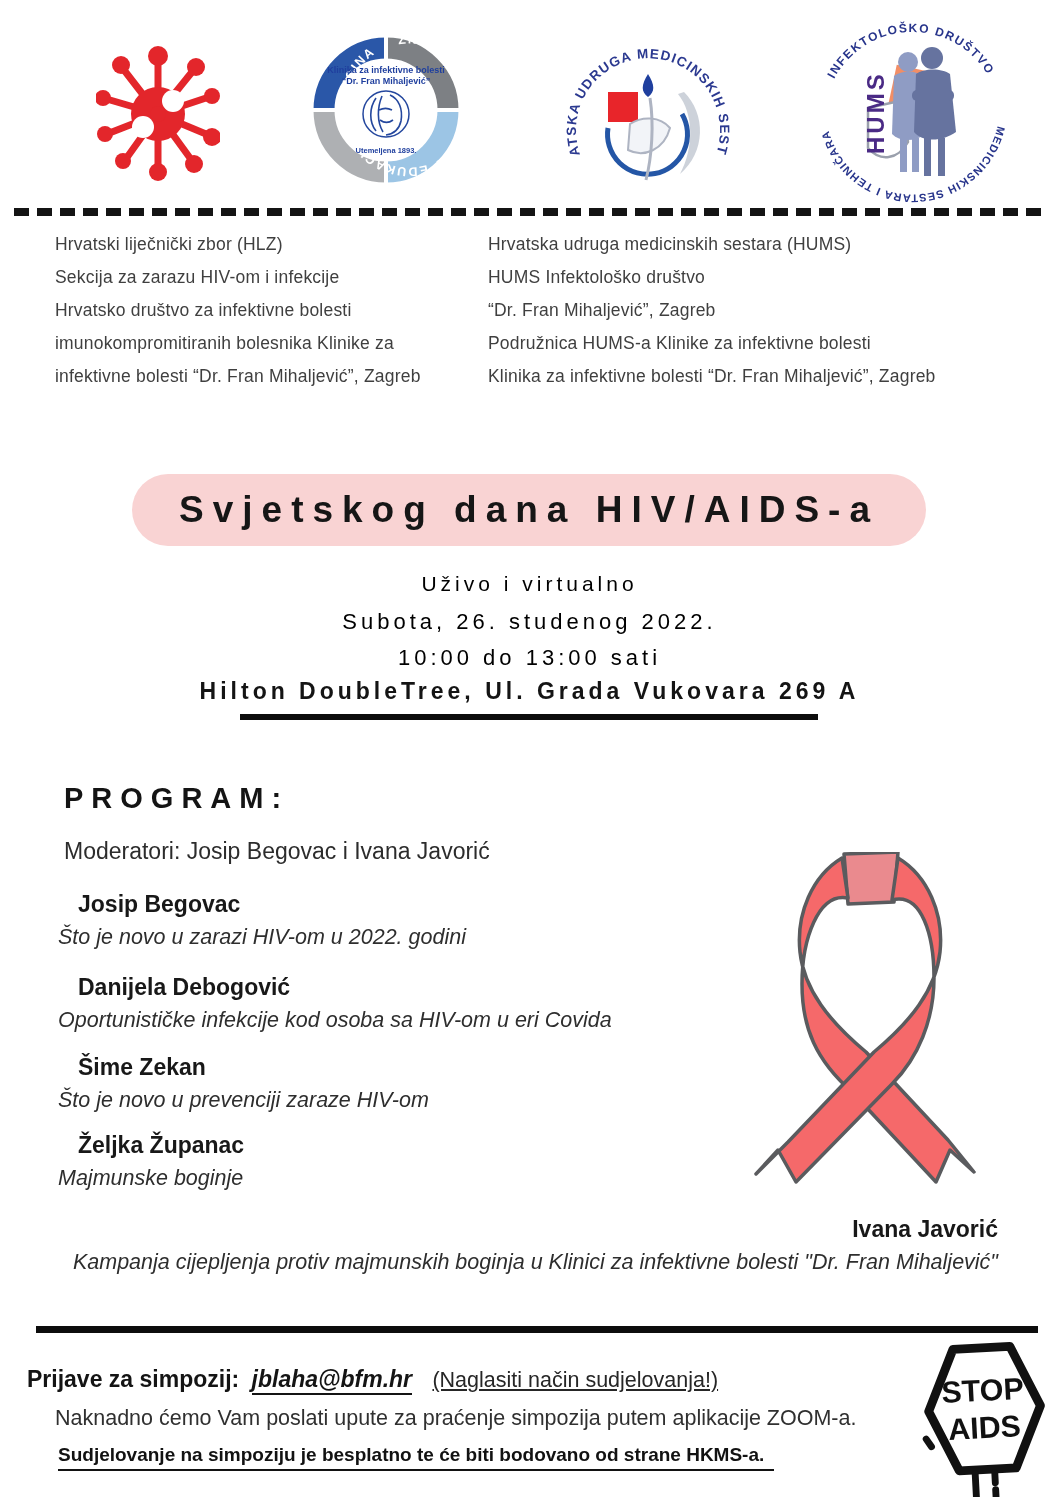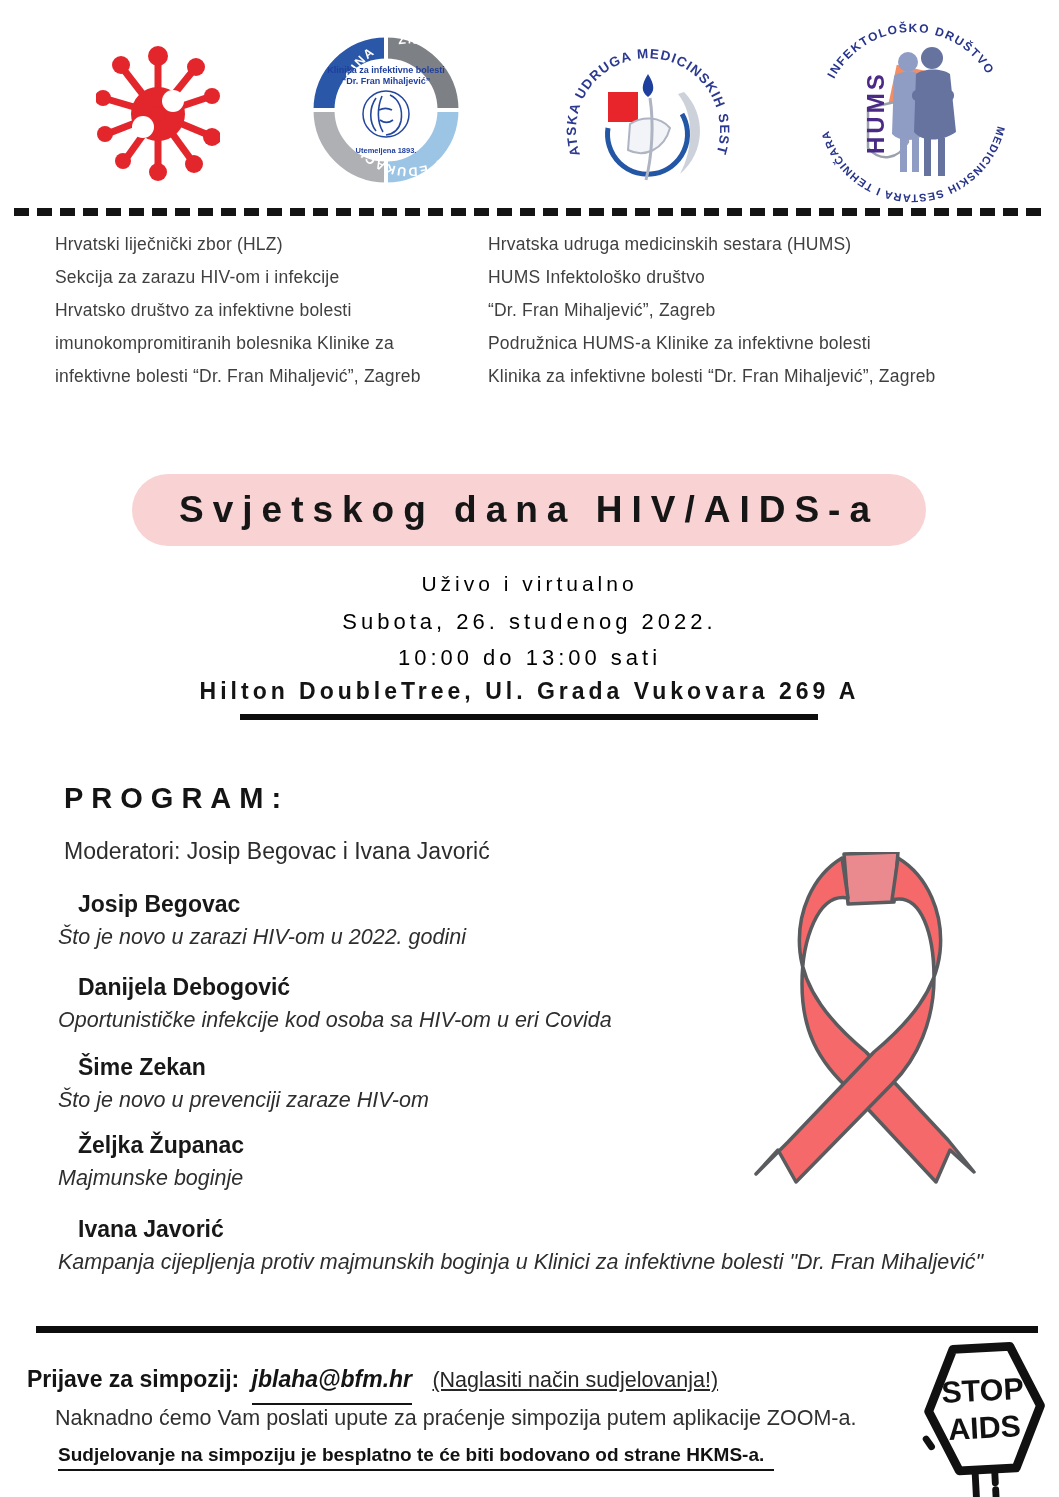--- a/index.html
+++ b/index.html
@@ -30,28 +30,28 @@
   .ev-venue{top:678px;font-size:23px;letter-spacing:4px;font-weight:bold;color:#141414;}
   .rule-short{position:absolute;left:240px;top:714px;width:578px;height:6px;background:#0d0d0d;}
 
   
   .program-heading{position:absolute;left:64px;top:782px;font-size:29px;font-weight:bold;
     letter-spacing:8px;color:#141414;}
   .moderators{position:absolute;left:64px;top:838px;font-size:23px;color:#2c2c2c;}
   .entry{position:absolute;left:58px;width:940px;}
   .entry .speaker{font-weight:bold;font-size:23px;color:#181818;margin-left:20px;}
   .entry .topic{font-style:italic;font-size:21.5px;color:#2e2e2e;margin-top:6px;line-height:26px;}
-  .e1{top:891px;} .e2{top:974px;} .e3{top:1054px;} .e4{top:1132px;} .e5{top:1216px;}
+  .e1{top:891px;} .e2{top:974px;} .e3{top:1054px;} .e4{top:1132px;} .e5{top:1216px;text-align:right;}
 
   .rule-full{position:absolute;left:36px;top:1326px;width:1002px;height:7px;background:#0d0d0d;}
 
   
   .apply-line{position:absolute;left:27px;top:1366px;font-size:23px;color:#141414;white-space:nowrap;}
   .apply-label{font-weight:bold;}
-  .apply-email{font-weight:bold;font-style:italic;border-bottom:2.5px solid #141414;padding-bottom:11px;margin-left:6px;text-align:right;}
+  .apply-email{font-weight:bold;font-style:italic;border-bottom:2.5px solid #141414;padding-bottom:1px;margin-left:6px;text-align:right;}
   .apply-note{font-size:21.5px;color:#262626;text-decoration:underline;margin-left:14px;}
   .zoom-line{position:absolute;left:55px;top:1406px;font-size:21.5px;color:#303030;}
   .free-line{position:absolute;left:58px;top:1444px;font-size:19px;font-weight:bold;color:#121212;
     border-bottom:2.5px solid #121212;padding:0 10px 3px 0;}
 
   svg text{font-family:"Liberation Sans",sans-serif;}
 </style>
 </head>
 <body>
 

